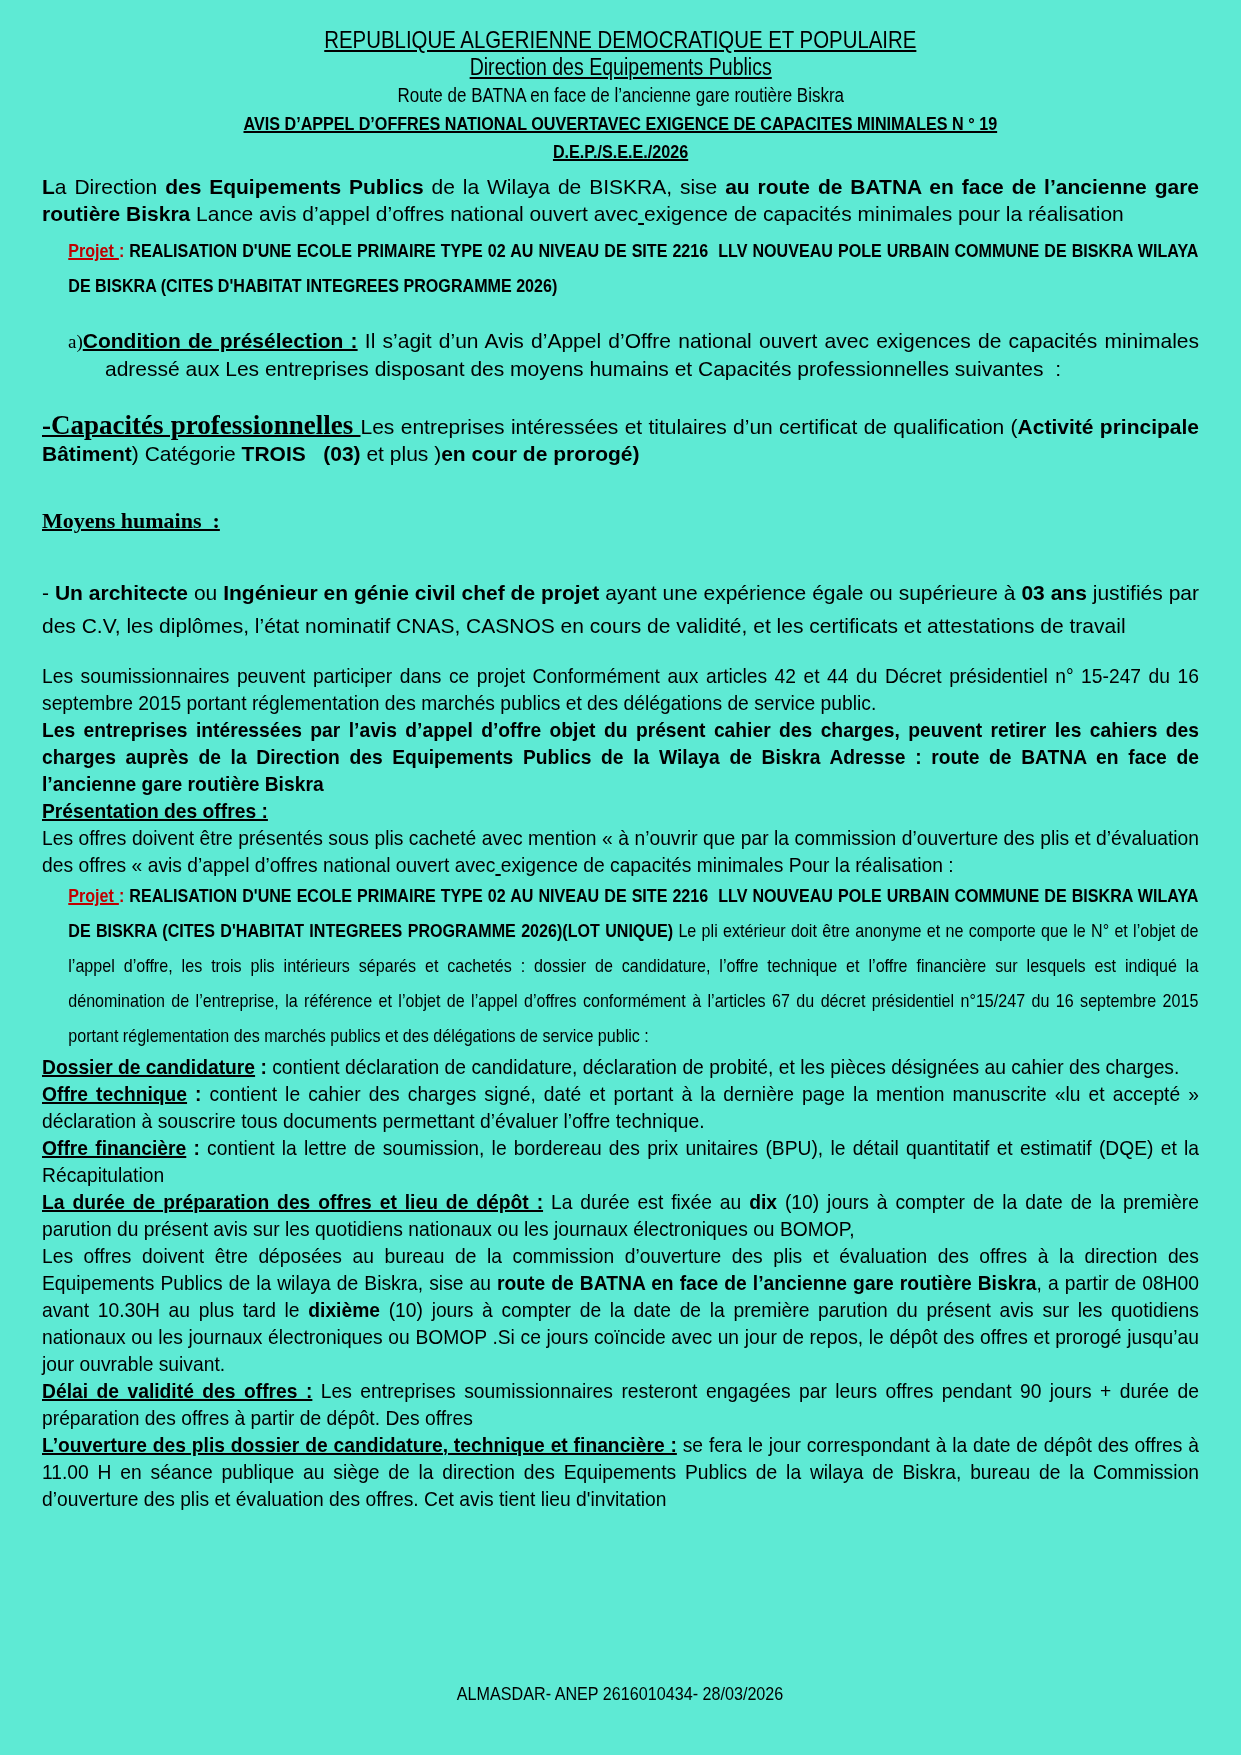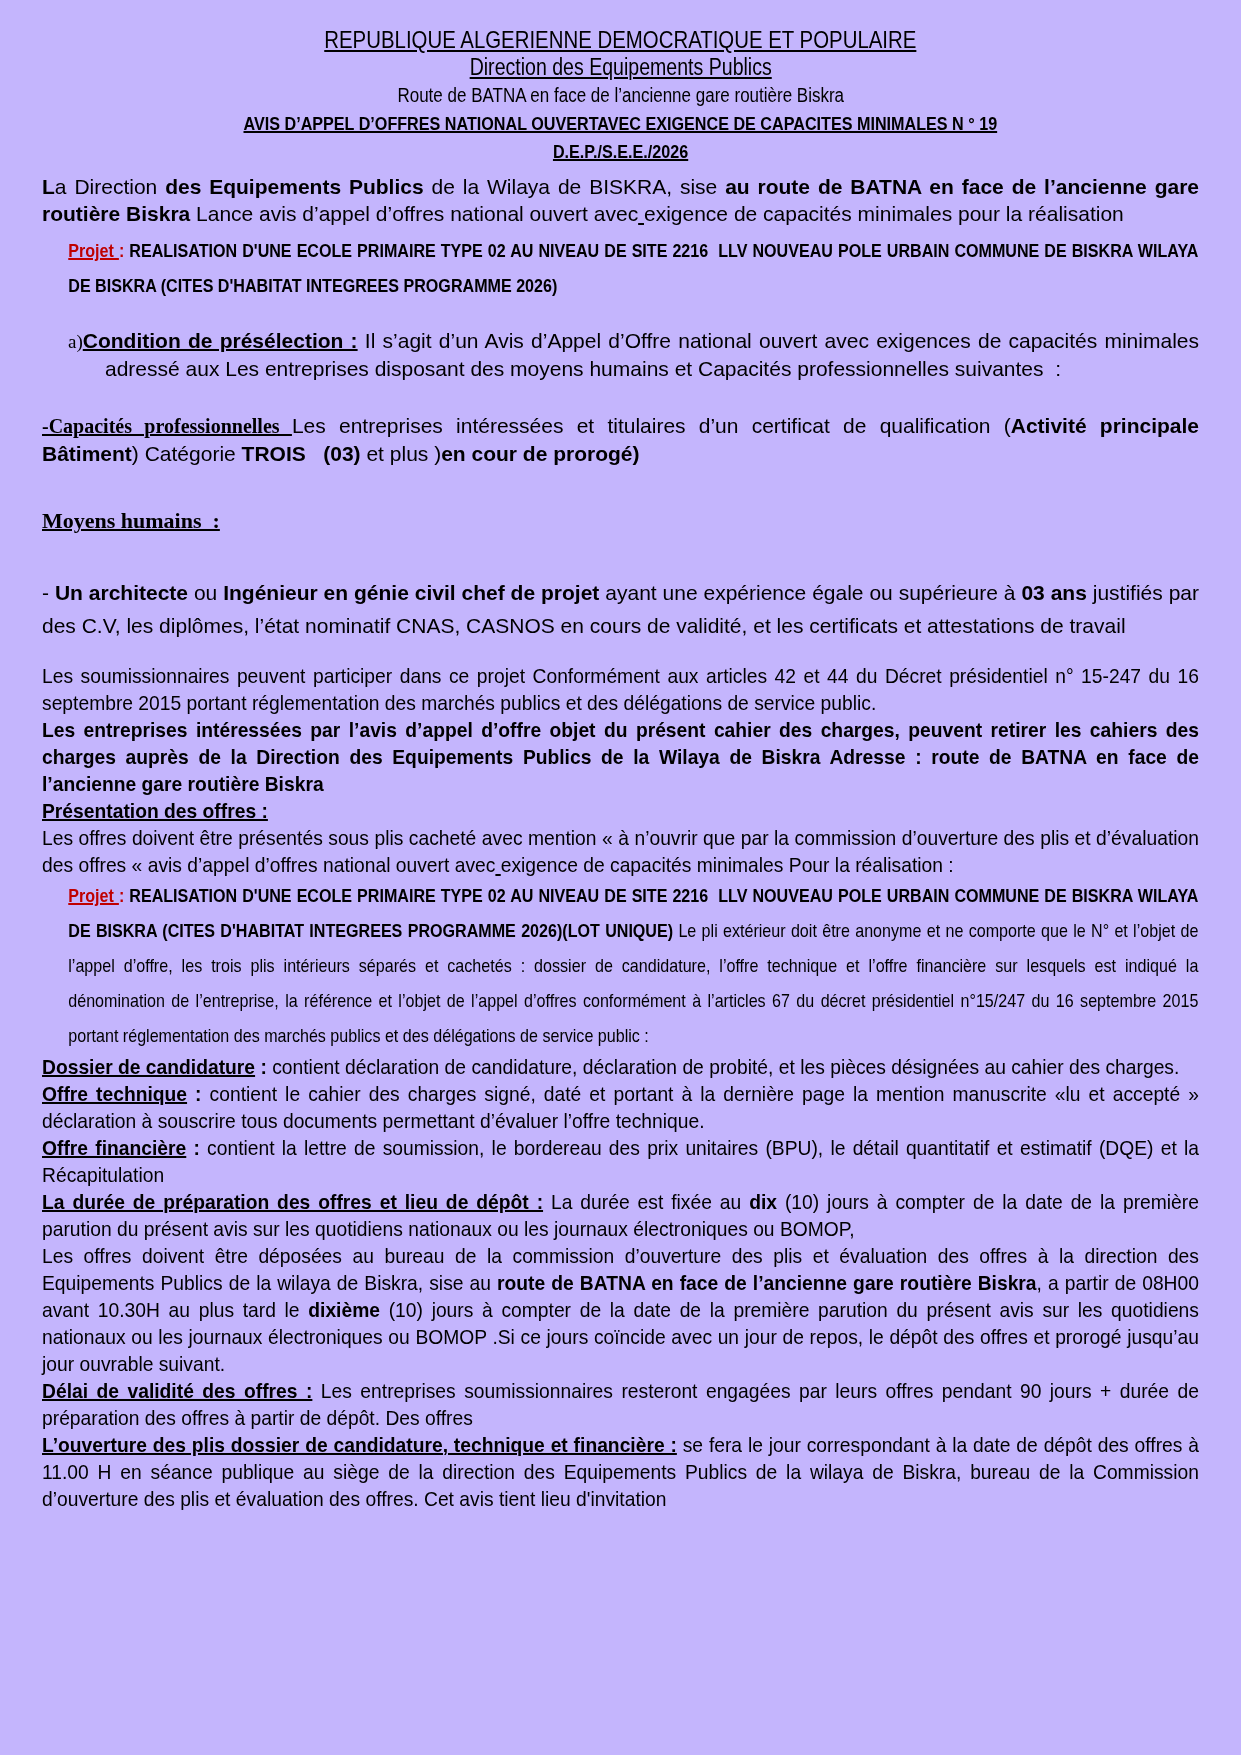--- a/index.html
+++ b/index.html
@@ -1,17 +1,17 @@
 <!DOCTYPE html>
 <html><head>
 <meta charset="utf-8">
 <style>
   html,body { margin:0; padding:0; background:#ffffff; }
   .page {
-    position:relative; width:1241px; height:1755px; background:#c4b5fd;
+    position:relative; width:1241px; height:1755px; background:#5eead4;
     box-sizing:border-box; padding:26px 42px 0 42px; overflow:hidden;
     font-family:"Liberation Sans", sans-serif; font-size:21px; color:#000;
   }
   p { margin:0; }
   b { font-weight:bold; }
   .u  { text-decoration:underline; }
   .u2 { text-decoration:underline; text-decoration-thickness:2px; }
   .red { color:#bf0000; }
   .serif { font-family:"Liberation Serif", serif; }
   .j { text-align:justify; }
@@ -49,21 +49,21 @@
     <div class="hline" style="line-height:27px;"><span class="hn sz6 u2">AVIS D’APPEL D’OFFRES NATIONAL OUVERTAVEC EXIGENCE DE CAPACITES MINIMALES N ° 19</span></div>
     <div class="hline" style="line-height:27px;"><span class="hn sz7 u2">D.E.P./S.E.E./2026</span></div>
   </div>
 
   <p class="para j" style="margin-top:8px;"><b>L</b><span>a Direction </span><b>des Equipements Publics</b><span> de la Wilaya de BISKRA, sise </span><b>au route de BATNA en face de l’ancienne gare routière Biskra</b><span> Lance avis d’appel d’offres national ouvert avec</span><span class="uspc">&nbsp;</span><span>exigence de capacités minimales pour la réalisation</span></p>
 
   <p class="pnj mt-sm"><b class="red u2">Projet&nbsp;</b><b class="red">: </b><b>REALISATION D'UNE ECOLE PRIMAIRE TYPE 02 AU NIVEAU DE SITE 2216&nbsp; LLV NOUVEAU POLE URBAIN COMMUNE DE BISKRA WILAYA DE BISKRA (CITES D'HABITAT INTEGREES PROGRAMME 2026)</b></p>
 
   <p class="para j hang mt-md"><span class="serif" style="font-size:19px;">a)</span><b class="u2">Condition de présélection :</b><span> Il s’agit d’un Avis d’Appel d’Offre national ouvert avec exigences de capacités minimales adressé aux Les entreprises disposant des moyens humains et Capacités professionnelles suivantes&nbsp; :</span></p>
 
-  <p class="para j mt-lg"><b class="serif u2" style="font-size:20px;">-Capacités professionnelles </b><span>Les entreprises intéressées et titulaires d’un certificat de qualification (</span><b>Activité principale Bâtiment</b><span>) Catégorie </span><b>TROIS&nbsp;&nbsp; (03)</b><span> et plus )</span><b>en cour de prorogé)</b></p>
+  <p class="para j mt-lg"><b class="serif u2" style="font-size:27px;">-Capacités professionnelles </b><span>Les entreprises intéressées et titulaires d’un certificat de qualification (</span><b>Activité principale Bâtiment</b><span>) Catégorie </span><b>TROIS&nbsp;&nbsp; (03)</b><span> et plus )</span><b>en cour de prorogé)</b></p>
 
   <p class="para" style="margin-top:40px;"><b class="serif u2" style="font-size:22px;">Moyens humains&nbsp; :</b></p>
 
   <p class="para j moyens-body"><span>- </span><b>Un architecte</b><span> ou </span><b>Ingénieur en génie civil chef de projet</b><span> ayant une expérience égale ou supérieure à </span><b>03 ans</b><span> justifiés par des C.V, les diplômes, l’état nominatif CNAS, CASNOS en cours de validité, et les certificats et attestations de travail</span></p>
 
   <p class="nj" style="margin-top:20px;"><span>Les soumissionnaires peuvent participer dans ce projet Conformément aux articles 42 et 44 du Décret présidentiel n° 15-247 du 16 septembre 2015 portant réglementation des marchés publics et des délégations de service public.</span></p>
 
   <p class="nj"><b>Les entreprises intéressées par l’avis d’appel d’offre objet du présent cahier des charges, peuvent retirer les cahiers des charges auprès de la Direction des Equipements Publics de la Wilaya de Biskra Adresse : route de BATNA en face de l’ancienne gare routière Biskra</b></p>
 
   <p class="nj"><b class="u2">Présentation des offres :</b></p>
@@ -79,14 +79,15 @@
   <p class="nj"><b class="u2">Offre financière</b><b> : </b><span>contient la lettre de soumission, le bordereau des prix unitaires (BPU), le détail quantitatif et estimatif (DQE) et la Récapitulation</span></p>
 
   <p class="nj"><b class="u2">La durée de préparation des offres et lieu de dépôt :</b><span> La durée est fixée au </span><b>dix</b><span> (10) jours à compter de la date de la première parution du présent avis sur les quotidiens nationaux ou les journaux électroniques ou BOMOP,</span></p>
 
   <p class="nj"><span>Les offres doivent être déposées au bureau de la commission d’ouverture des plis et évaluation des offres à la direction des Equipements Publics de la wilaya de Biskra, sise au </span><b>route de BATNA en face de l’ancienne gare routière Biskra</b><span>, a partir de 08H00 avant 10.30H au plus tard le </span><b>dixième</b><span> (10) jours à compter de la date de la première parution du présent avis sur les quotidiens nationaux ou les journaux électroniques ou BOMOP .Si ce jours coïncide avec un jour de repos, le dépôt des offres et prorogé jusqu’au jour ouvrable suivant.</span></p>
 
   <p class="nj"><b class="u2">Délai de validité des offres :</b><span> Les entreprises soumissionnaires resteront engagées par leurs offres pendant 90 jours + durée de préparation des offres à partir de dépôt. Des offres</span></p>
 
   <p class="nj"><b class="u2">L’ouverture des plis dossier de candidature, technique et financière :</b><span> se fera le jour correspondant à la date de dépôt des offres à 11.00 H en séance publique au siège de la direction des Equipements Publics de la wilaya de Biskra, bureau de la Commission d’ouverture des plis et évaluation des offres. Cet avis tient lieu d'invitation</span></p>
 
+  <div class="footer"><span class="hn">ALMASDAR- ANEP 2616010434- 28/03/2026</span></div>
 
 </div>
 
 </body></html>

